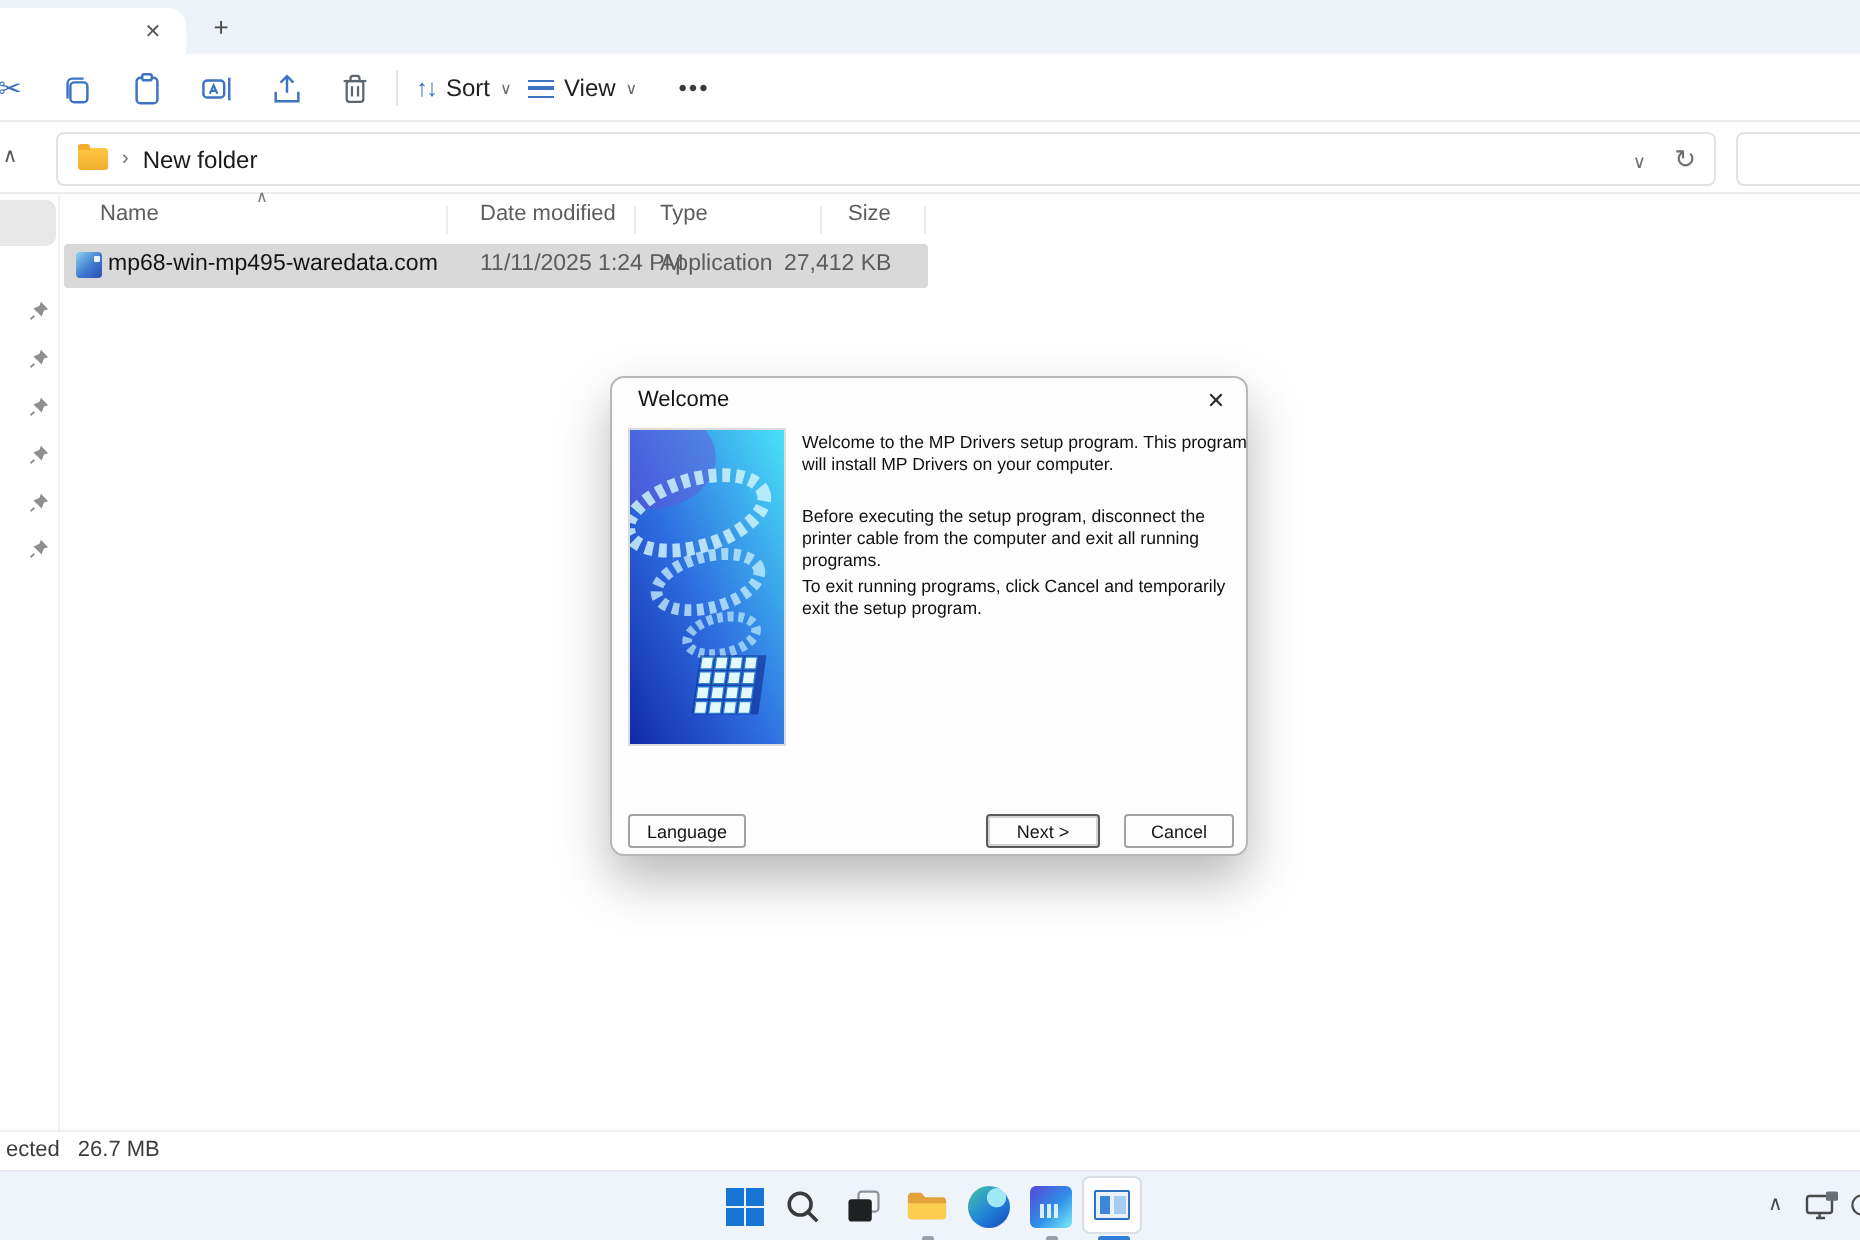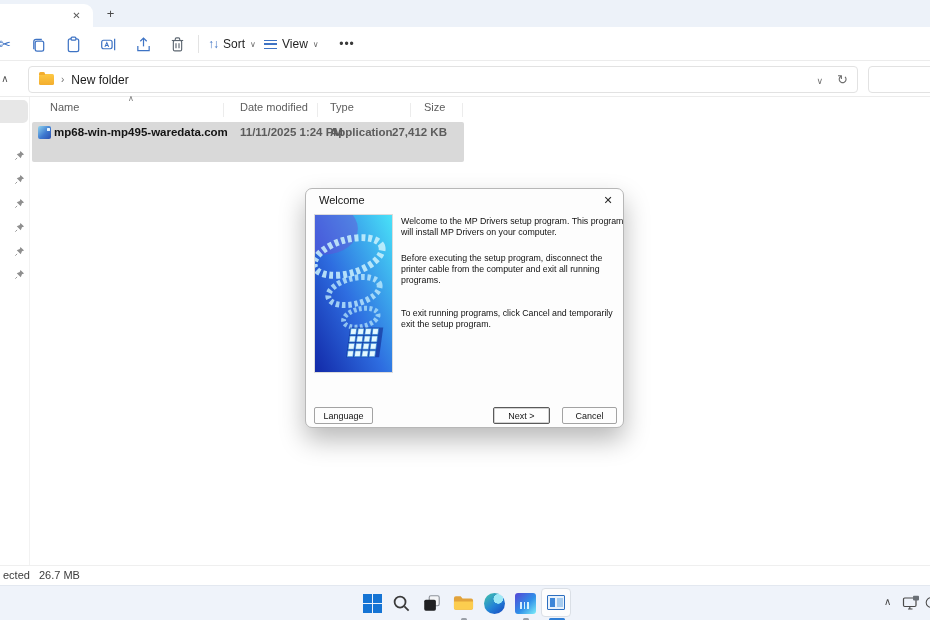--- a/index.html
+++ b/index.html
@@ -47,21 +47,21 @@
 
   
   .side-pill { position:absolute; left:-12px; top:100px; width:40px; height:23px; background:#e7e7e7; border-radius:5px; }
   .pin { position:absolute; left:14px; width:11px; height:11px; }
   .side-sep { position:absolute; left:29px; top:97px; width:1px; height:468px; background:#f2f2f2; }
 
   
   .colhead { position:absolute; top:101px; font-size:11px; color:#5d5d5d; }
   .sort-caret { position:absolute; left:128px; top:94px; font-size:8px; color:#777; }
   .col-div { position:absolute; top:103px; width:1px; height:14px; background:#ececec; }
-  .filerow { position:absolute; left:32px; top:122px; width:432px; height:40px; background:#d9d9d9; border-radius:2px;font-weight:bold; }
+  .filerow { position:absolute; left:32px; top:122px; width:432px; height:22px; background:#d9d9d9; border-radius:2px; }
   .file-ico { position:absolute; left:6px; top:4px; width:13px; height:13px; border-radius:2px;
               background:linear-gradient(135deg,#8fd4ee 0%,#3f7ad0 55%,#2b4fb0 100%); }
   .file-ico::after { content:""; position:absolute; right:1.5px; top:1.5px; width:3px; height:3px; background:#e8f6ff; border-radius:0.5px; }
   .cell { position:absolute; top:4px; font-size:11.5px; white-space:nowrap; }
   .cell-name { left:22px; color:#141414; }
   .cell-date { left:208px; color:#5c5c5c; }
   .cell-type { left:298px; color:#5c5c5c; }
   .cell-size { left:360px; width:65px; text-align:left; color:#5c5c5c; }
 
   
@@ -72,21 +72,21 @@
   
   .dialog { position:absolute; left:305px; top:188px; width:319px; height:240px; background:#fdfdfd;
             border:1px solid #b7b7b7; border-radius:7px; box-shadow:0 12px 26px rgba(0,0,0,0.28); }
   .dlg-title { position:absolute; left:13px; top:5px; font-size:11px; color:#141414; }
   .dlg-close { position:absolute; right:7px; top:3px; width:16px; height:16px; font-size:11px; color:#2a2a2a;
                display:flex; align-items:center; justify-content:center; }
   .dlg-img { position:absolute; left:8px; top:25px; width:79px; height:159px; border:1px solid #dcdcdc; }
   .dlg-text { position:absolute; left:95px; top:25px; width:224px; font-size:8.8px; line-height:11px; color:#111; }
   .dlg-text p:nth-child(1){ margin-top:2px; }
   .dlg-text p:nth-child(2){ margin-top:15px; }
-  .dlg-text p:nth-child(3){ margin-top:22px; }
+  .dlg-text p:nth-child(3){ margin-top:2px; }
   .dlg-text p:nth-child(4){ margin-top:8px; }
   .dlg-text p:nth-child(5){ margin-top:10px; }
   .dlg-btn { position:absolute; top:218px; height:17px; background:#fdfdfd; border:1px solid #a3a3a3; border-radius:2px;
              font-size:9px; color:#141414; display:flex; align-items:center; justify-content:center;
              font-family:"Liberation Sans", sans-serif; }
   .btn-language { left:8px; width:59px; }
   .btn-next { left:187px; width:57px; border:1px solid #5a5a5a; box-shadow:0 0 0 1px #d2d2d2 inset; }
   .btn-cancel { left:256px; width:55px; }
 
   

